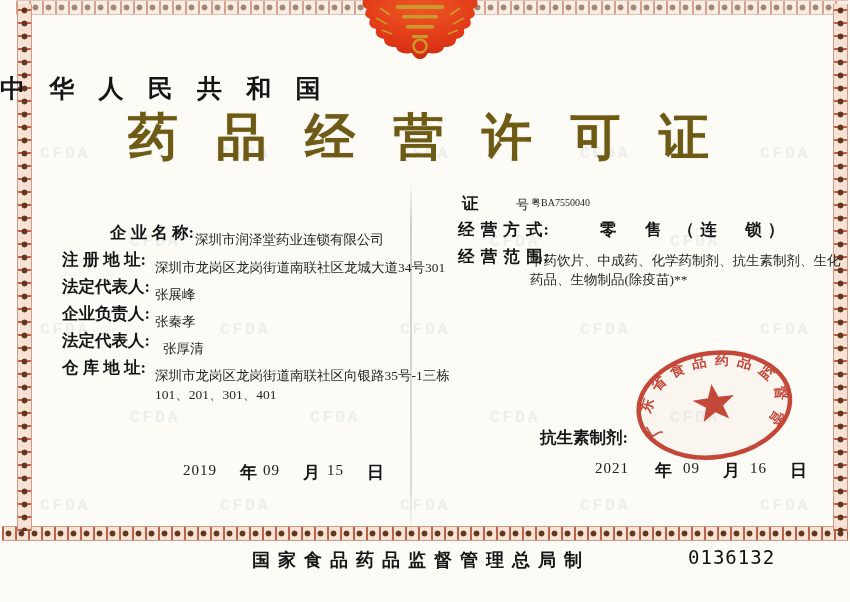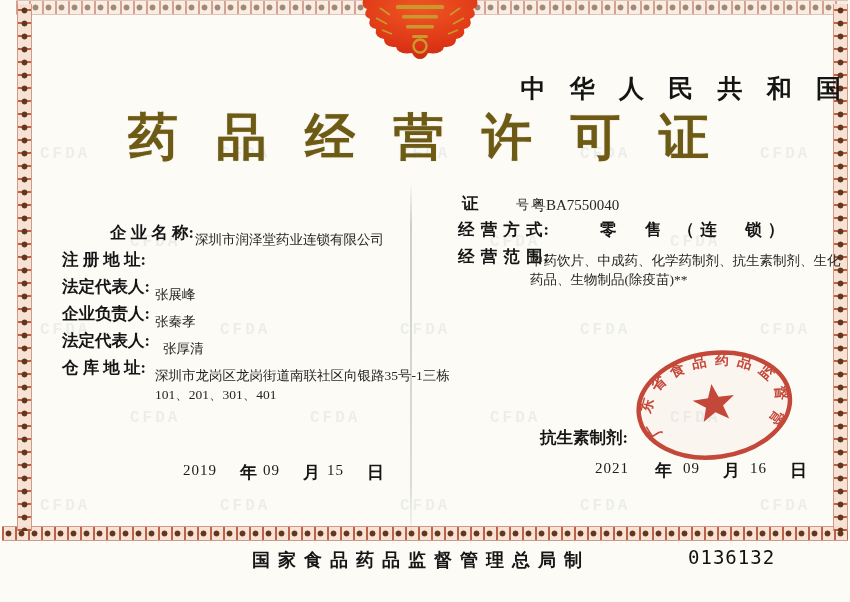--- a/index.html
+++ b/index.html
@@ -29,21 +29,21 @@
   .wm{
     position:absolute;font-family:Liberation Mono, monospace;
     font-size:16px;font-weight:bold;letter-spacing:3px;
     color:#8ea4b4;opacity:.14;pointer-events:none;
   }
   .fold{
     position:absolute;left:410px;top:182px;width:2px;height:358px;
     background:linear-gradient(180deg,rgba(90,90,90,0),rgba(90,90,90,.28) 12%,rgba(90,90,90,.20) 85%,rgba(90,90,90,0));
   }
   .country{
-    position:absolute;top:72px;left:0;right:0;text-align:right;
+    position:absolute;top:72px;left:0;right:0;text-align:left;
     font-size:25px;font-weight:bold;color:#141414;letter-spacing:9px;
   }
   .main-title{
     position:absolute;top:104px;left:0;right:0;text-align:center;
     font-size:50px;font-weight:bold;color:#6d5a14;letter-spacing:13px;
     text-shadow:0 0 1px rgba(109,90,20,.6);
   }
   .lbl{position:absolute;font-weight:bold;color:#151515;font-size:16.5px;white-space:nowrap;}
   .val{position:absolute;color:#26261f;font-size:13.5px;white-space:nowrap;}
   .val.wrap{white-space:normal;line-height:18.5px;}
@@ -114,32 +114,33 @@
     <rect x="52" y="35" width="16" height="3" rx="1.5" fill="#c9992e"></rect>
     <circle cx="60" cy="46" r="6.5" fill="none" stroke="#c9992e" stroke-width="2.4"></circle>
     <path d="M20,8 L30,15 M16,18 L27,24 M22,30 L32,34 M100,8 L90,15 M104,18 L93,24 M98,30 L88,34" stroke="#c9992e" stroke-width="1.6" fill="none"></path>
   </svg>
 
   <div class="country">中 华 人 民 共 和 国</div>
   <div class="main-title">药 品 经 营 许 可 证</div>
 
   <span class="lbl" style="left:462px;top:193px;">证</span>
   <span class="val" style="left:516px;top:196px;font-size:13px;">号</span>
-  <span class="val" style="left:531px;top:196px;font-size:15px;">粤BA7550040</span>
+  <span class="val" style="left:531px;top:196px;font-size:10px;">粤BA7550040</span>
 
   <span class="lbl" style="left:458px;top:219px;letter-spacing:1px;">经 营 方 式:</span>
   <span class="lbl" style="left:600px;top:219px;letter-spacing:6px;">零　售 （连　锁）</span>
 
   <span class="lbl" style="left:458px;top:246px;letter-spacing:1px;">经 营 范 围:</span>
   <div class="val wrap" style="left:530px;top:252px;width:318px;">中药饮片、中成药、化学药制剂、抗生素制剂、生化药品、生物制品(除疫苗)**</div>
 
   <span class="lbl" style="left:62px;top:222px;margin-left:48px;">企 业 名 称:</span>
   <span class="val" style="left:155px;top:231px;margin-left:40px;">深圳市润泽堂药业连锁有限公司</span>
 
   <span class="lbl" style="left:62px;top:249px;">注 册 地 址:</span>
+  <span class="val" style="left:155px;top:259px;">深圳市龙岗区龙岗街道南联社区龙城大道34号301</span>
 
   <span class="lbl" style="left:62px;top:276px;">法定代表人:</span>
   <span class="val" style="left:155px;top:286px;">张展峰</span>
 
   <span class="lbl" style="left:62px;top:303px;">企业负责人:</span>
   <span class="val" style="left:155px;top:313px;">张秦孝</span>
 
   <span class="lbl" style="left:62px;top:330px;">法定代表人:</span>
   <span class="val" style="left:155px;top:340px;margin-left:8px;">张厚清</span>
 

